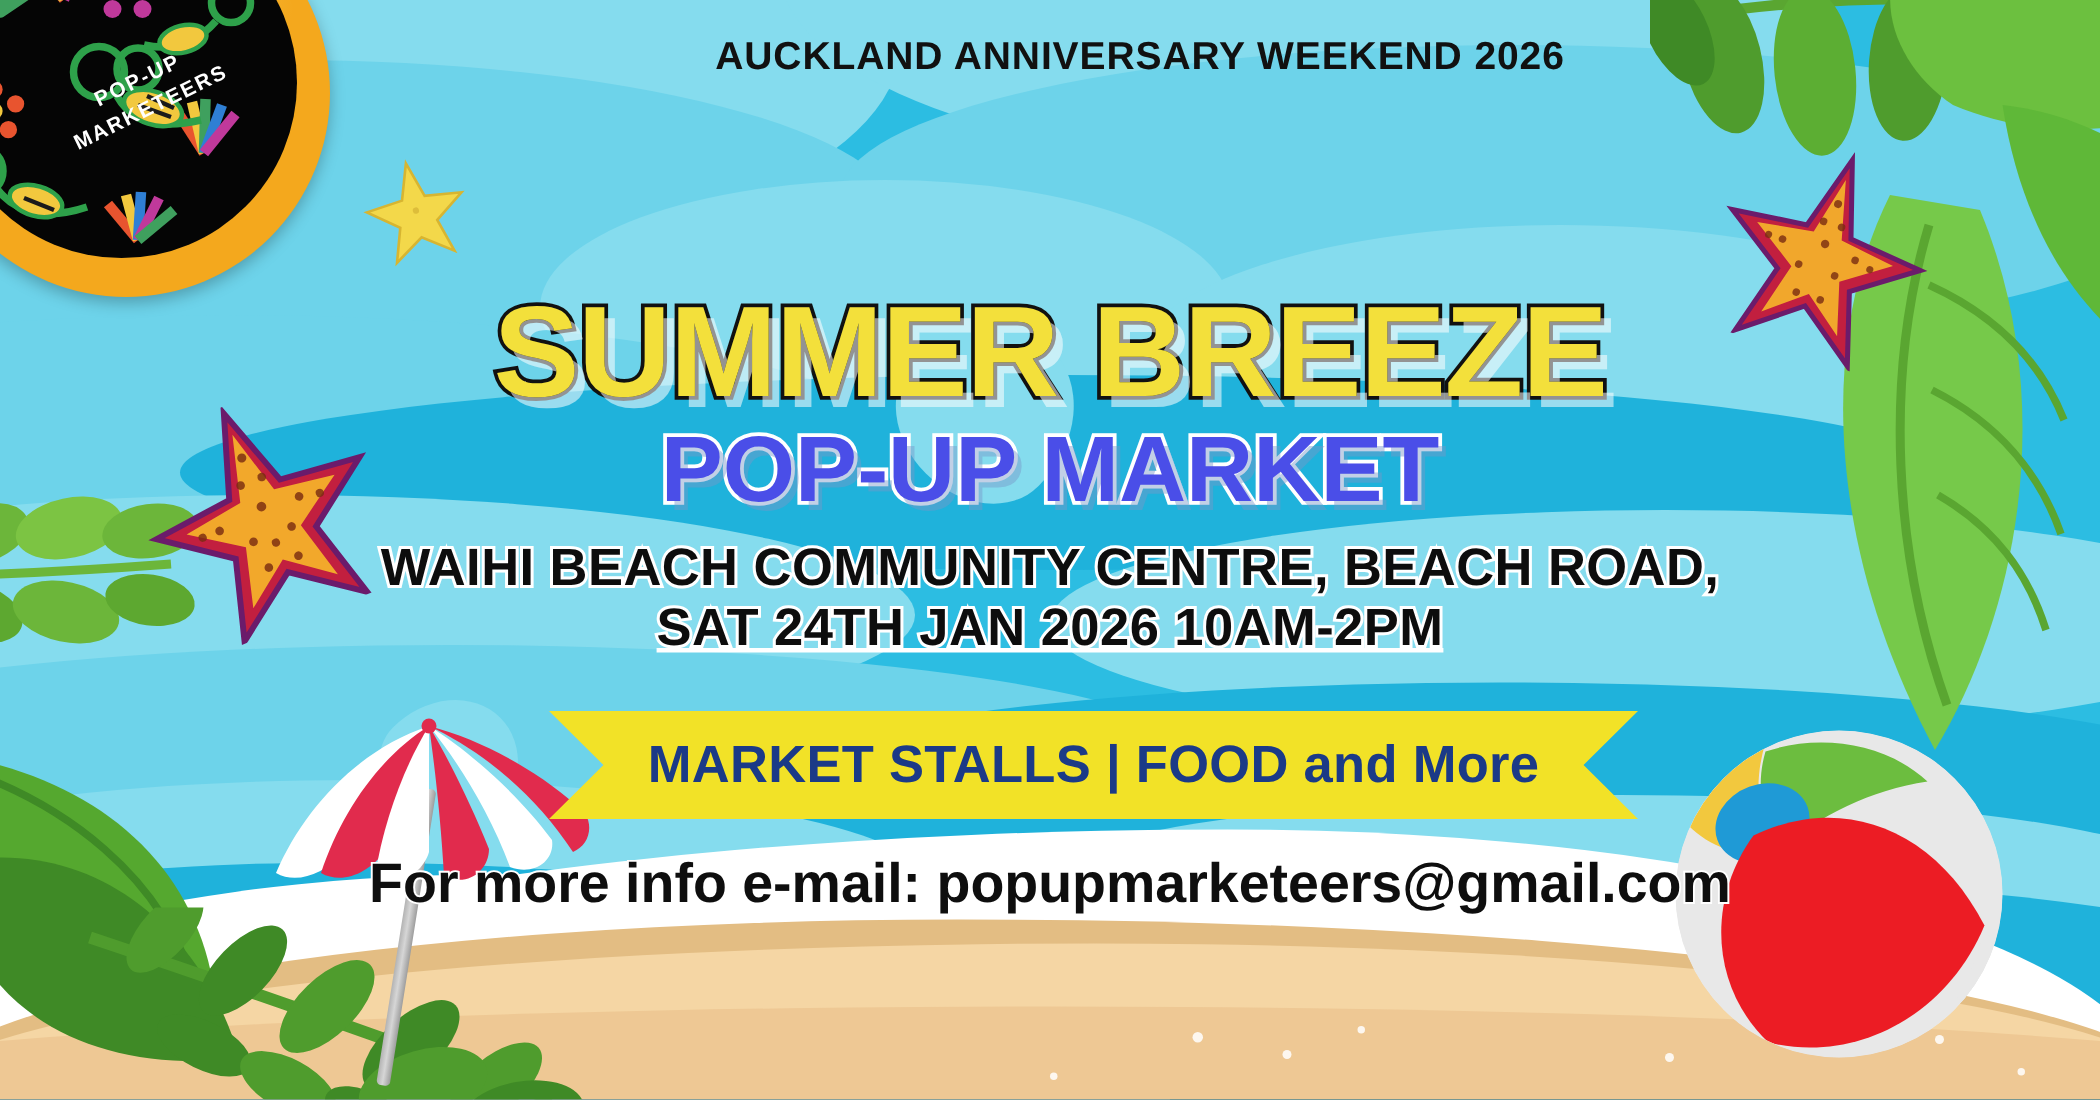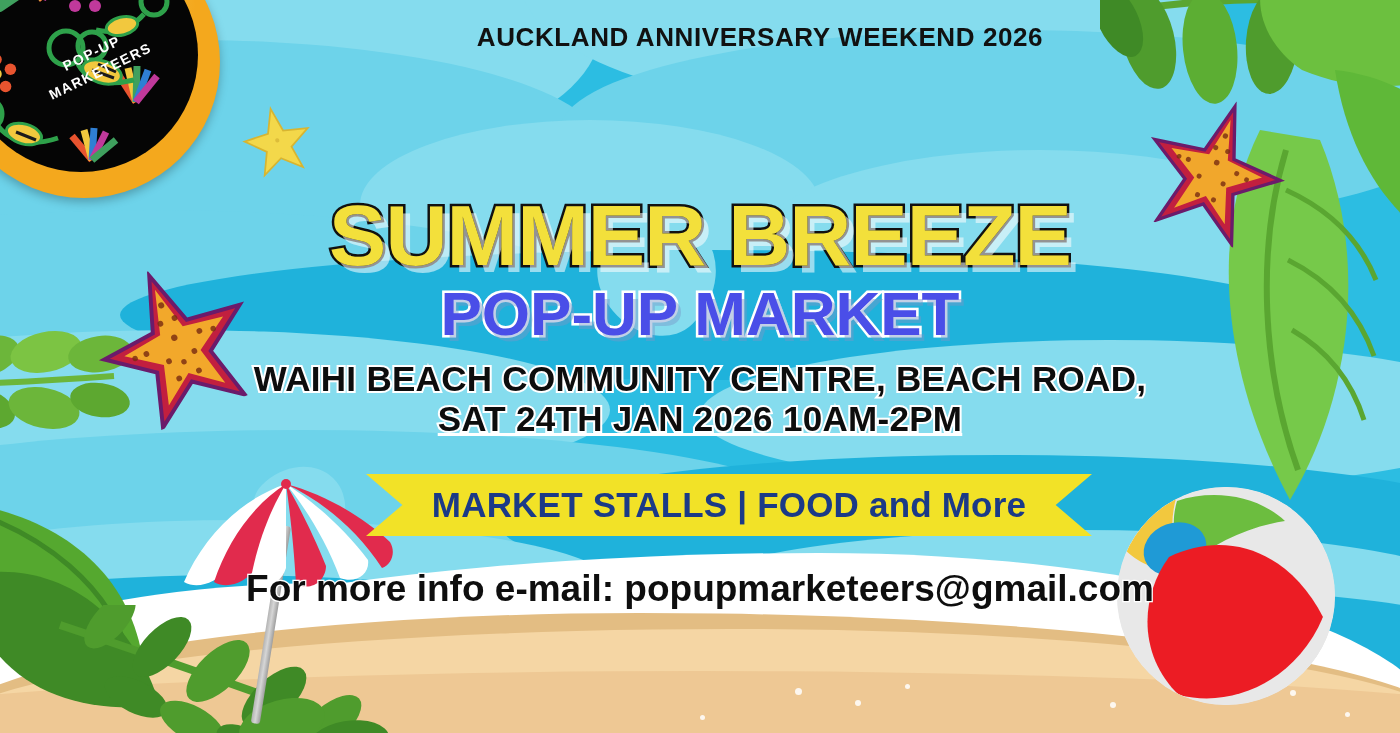--- a/index.html
+++ b/index.html
@@ -119,21 +119,21 @@
     position:absolute;left:0;right:0;text-align:center;
     font-size:35px;font-weight:bold;color:#0d0d0d;
     -webkit-text-stroke:4px #ffffff;
     paint-order:stroke fill;
     letter-spacing:.3px;line-height:1.06;
   }
   #venue-1{top:360px;}
   #venue-2{top:400px;text-decoration:underline;}
 
   #ribbon{
-    position:absolute;left:366px;top:474px;width:726px;height:62px;
+    position:absolute;left:366px;top:474px;width:726px;height:72px;
     background:#f2e227;
     clip-path:polygon(0 0, 100% 0, 100% 100%, 0 100%, 5% 50%);
   }
   #ribbon.shape{
     clip-path:polygon(0% 0%, 100% 0%, 95% 50%, 100% 100%, 0% 100%, 5% 50%);
   }
   #ribbon-label{
     position:absolute;inset:0;display:flex;align-items:center;justify-content:center;
     font-size:35px;font-weight:bold;color:#1b3a87;letter-spacing:.2px;
   }

